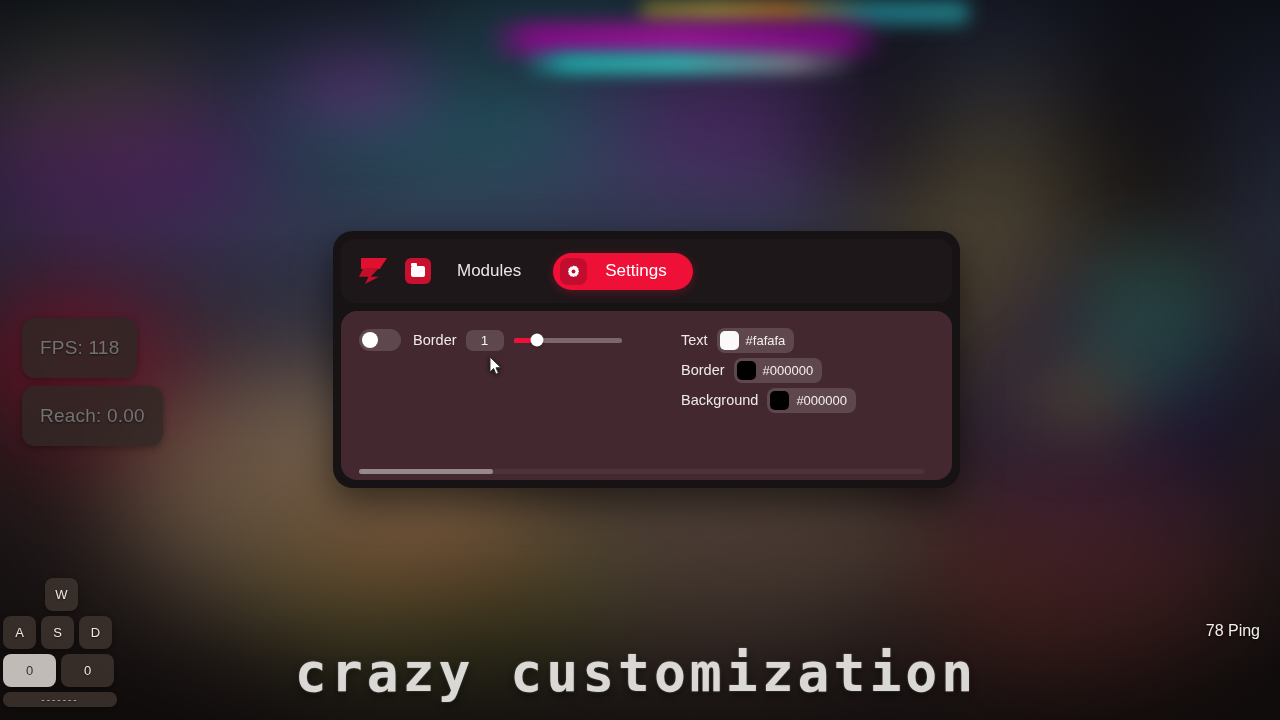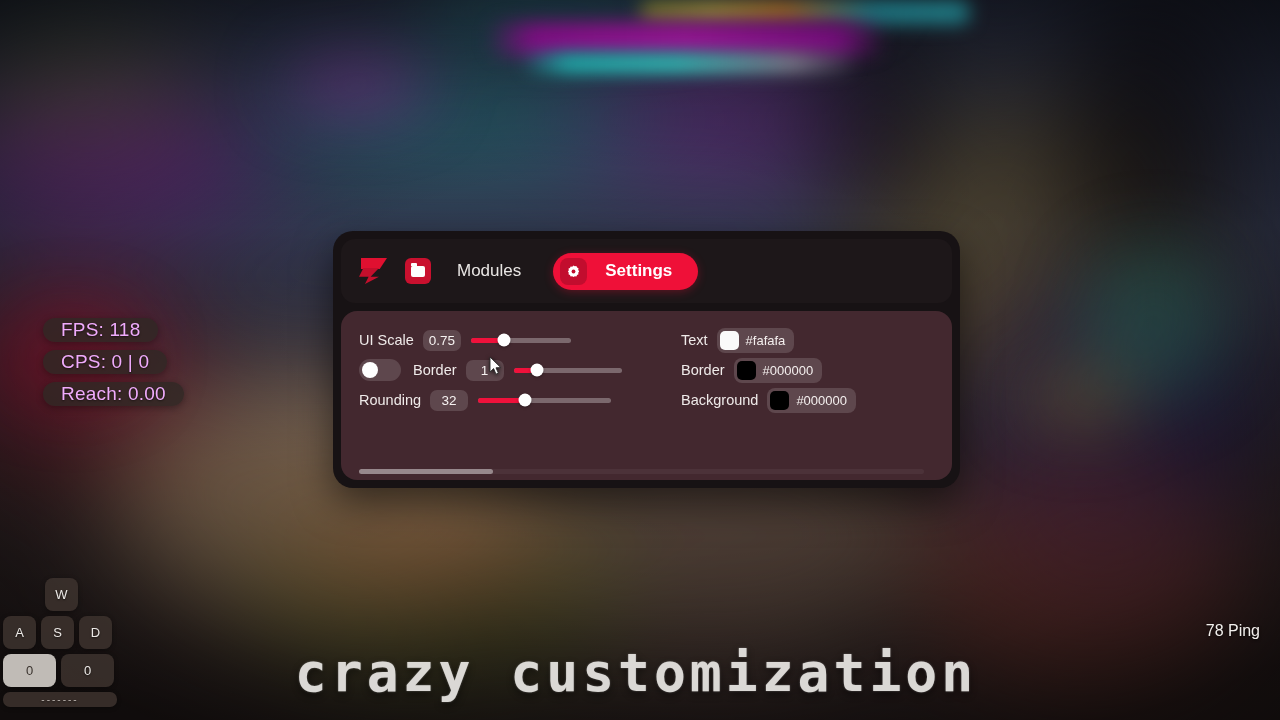--- a/index.html
+++ b/index.html
@@ -62,28 +62,27 @@
 
   
   .hud-left {
     position: absolute; left: 22px; top: 318px;
     display: flex; flex-direction: column; gap: 8px;
     align-items: flex-start;
   }
   .hud-chip {
     background: rgba(48,40,36,0.80);
     border-radius: 13px;
-    padding: 1px 18px;
-    color: #f0abfc;
+    padding: 19px 18px;
+    color: #737373;
     font-size: 19px;
     letter-spacing: 0.2px;
     text-shadow: 0 1px 2px rgba(0,0,0,0.55);
     white-space: nowrap;
     box-shadow: 0 2px 7px rgba(0,0,0,0.32);
-    margin-left: 21px;
   }
 
   
   .keystrokes {
     position: absolute; left: 3px; bottom: 8px;
     width: 117px;
   }
   .ks-row { display: flex; gap: 5px; margin-bottom: 5px; justify-content: flex-start; }
   .ks-row.center { justify-content: center; }
   .key {
@@ -200,21 +199,20 @@
     white-space: nowrap;
   }
   .tab-pill {
     display: flex; align-items: center;
     background: #ef1038;
     border-radius: 19px;
     height: 37px;
     padding: 0 26px 0 7px;
     margin-left: 22px;
     box-shadow: 0 2px 10px rgba(230,16,55,0.32);
-    font-weight: bold;
   }
   .gear-badge {
     width: 27px; height: 27px;
     border-radius: 8px;
     background: #c20d2e;
     display: flex; align-items: center; justify-content: center;
     flex: none;
     margin-right: 18px;
   }
   .gear-badge svg { width: 15px; height: 15px; }
@@ -373,21 +371,20 @@
 
     <div class="sb-title"></div>
     <div class="sb-magenta"></div>
     <div class="sb-cyan"></div>
 
     <div class="bg-vignette"></div>
   </div>
 
   <div class="hud-left">
     <div class="hud-chip">FPS: 118</div>
-    <div class="hud-chip">CPS: 0 | 0</div>
     <div class="hud-chip">Reach: 0.00</div>
   </div>
 
   <div class="keystrokes">
     <div class="ks-row center">
       <div class="key">W</div>
     </div>
     <div class="ks-row">
       <div class="key">A</div>
       <div class="key">S</div>
@@ -428,49 +425,33 @@
         </div>
         <div class="tab-label">Settings</div>
       </div>
     </div>
 
     <div class="panel">
       <div class="panel-cols">
 
         <div class="col-left">
 
-          <div class="row">
-            <div class="lbl">UI Scale</div>
-            <div class="chip-val">0.75</div>
-            <div class="slider" style="width:100px;">
-              <div class="fill" style="width:33%;"></div>
-              <div class="knob" style="left:33%;"></div>
-            </div>
-          </div>
 
           <div class="row">
             <div class="toggle">
               <div class="knob"></div>
             </div>
             <div class="lbl">Border</div>
             <div class="chip-val">1</div>
             <div class="slider" style="width:108px;">
               <div class="fill" style="width:22%;"></div>
               <div class="knob" style="left:22%;"></div>
             </div>
           </div>
 
-          <div class="row">
-            <div class="lbl">Rounding</div>
-            <div class="chip-val">32</div>
-            <div class="slider" style="width:133px;">
-              <div class="fill" style="width:35%;"></div>
-              <div class="knob" style="left:35%;"></div>
-            </div>
-          </div>
 
 
         </div>
 
         <div class="col-right">
 
           <div class="row-color">
             <div class="lbl">Text</div>
             <div class="color-grp">
               <div class="swatch" style="background:#fafafa;"></div>

